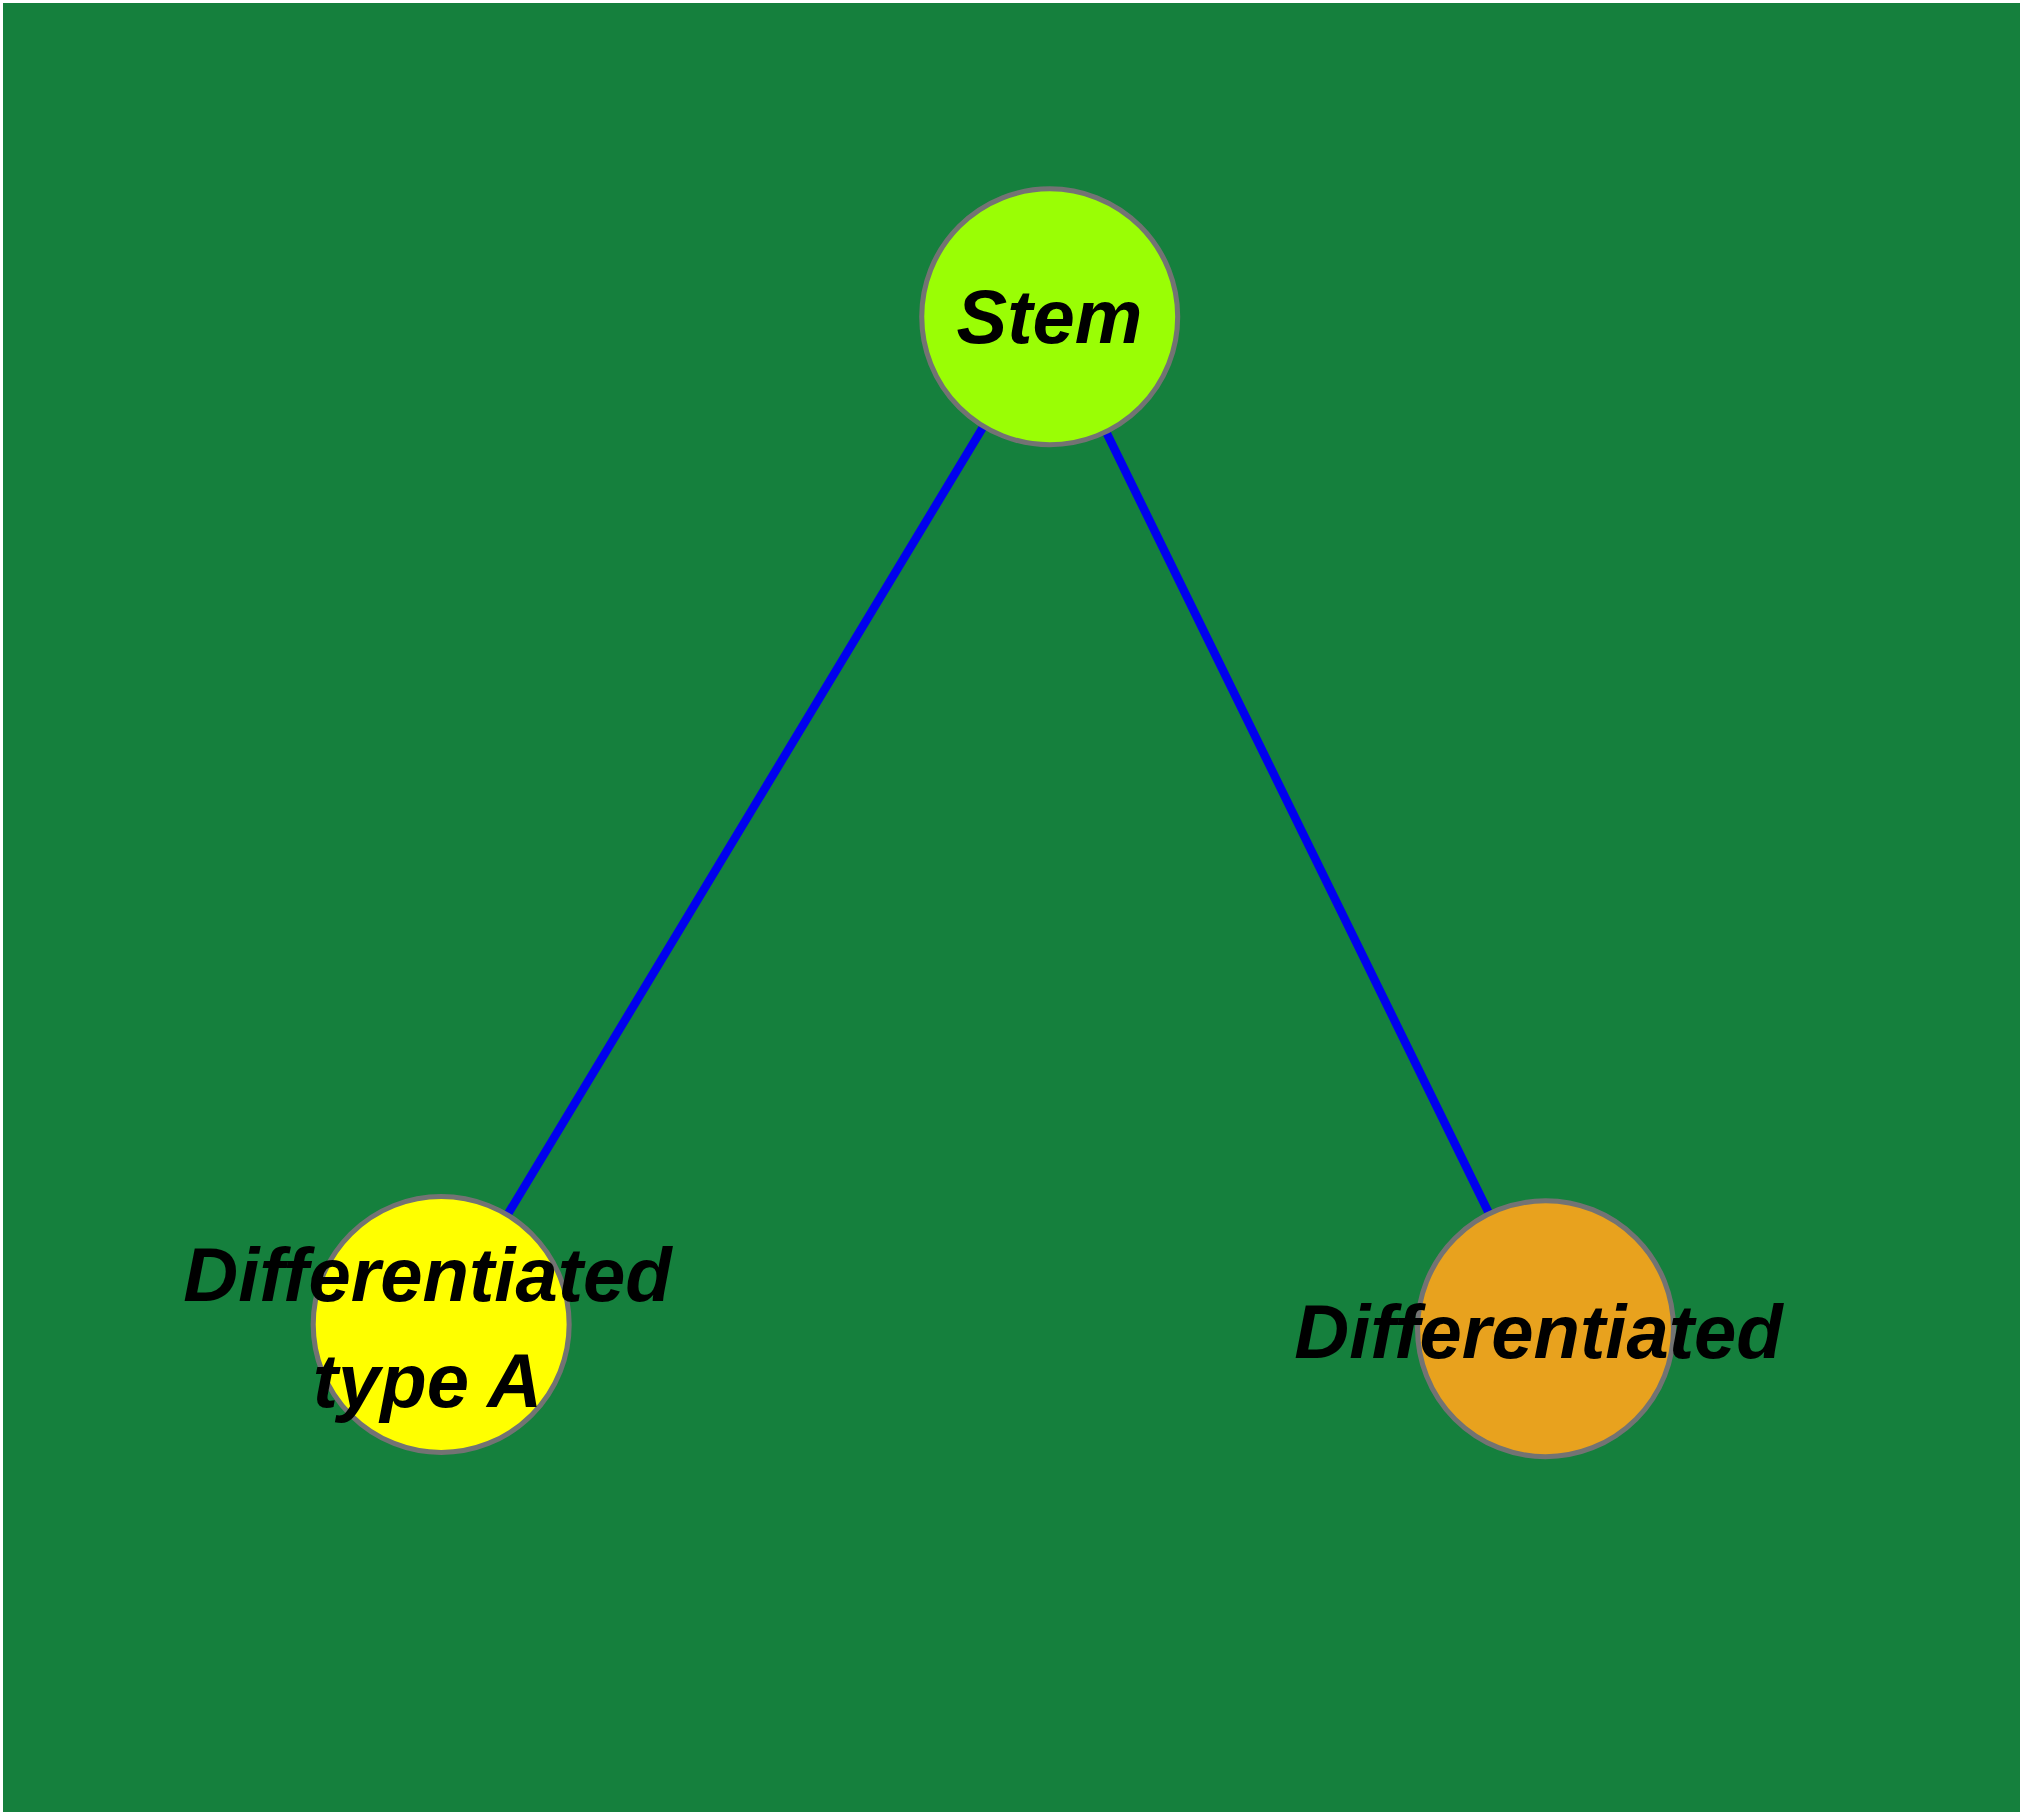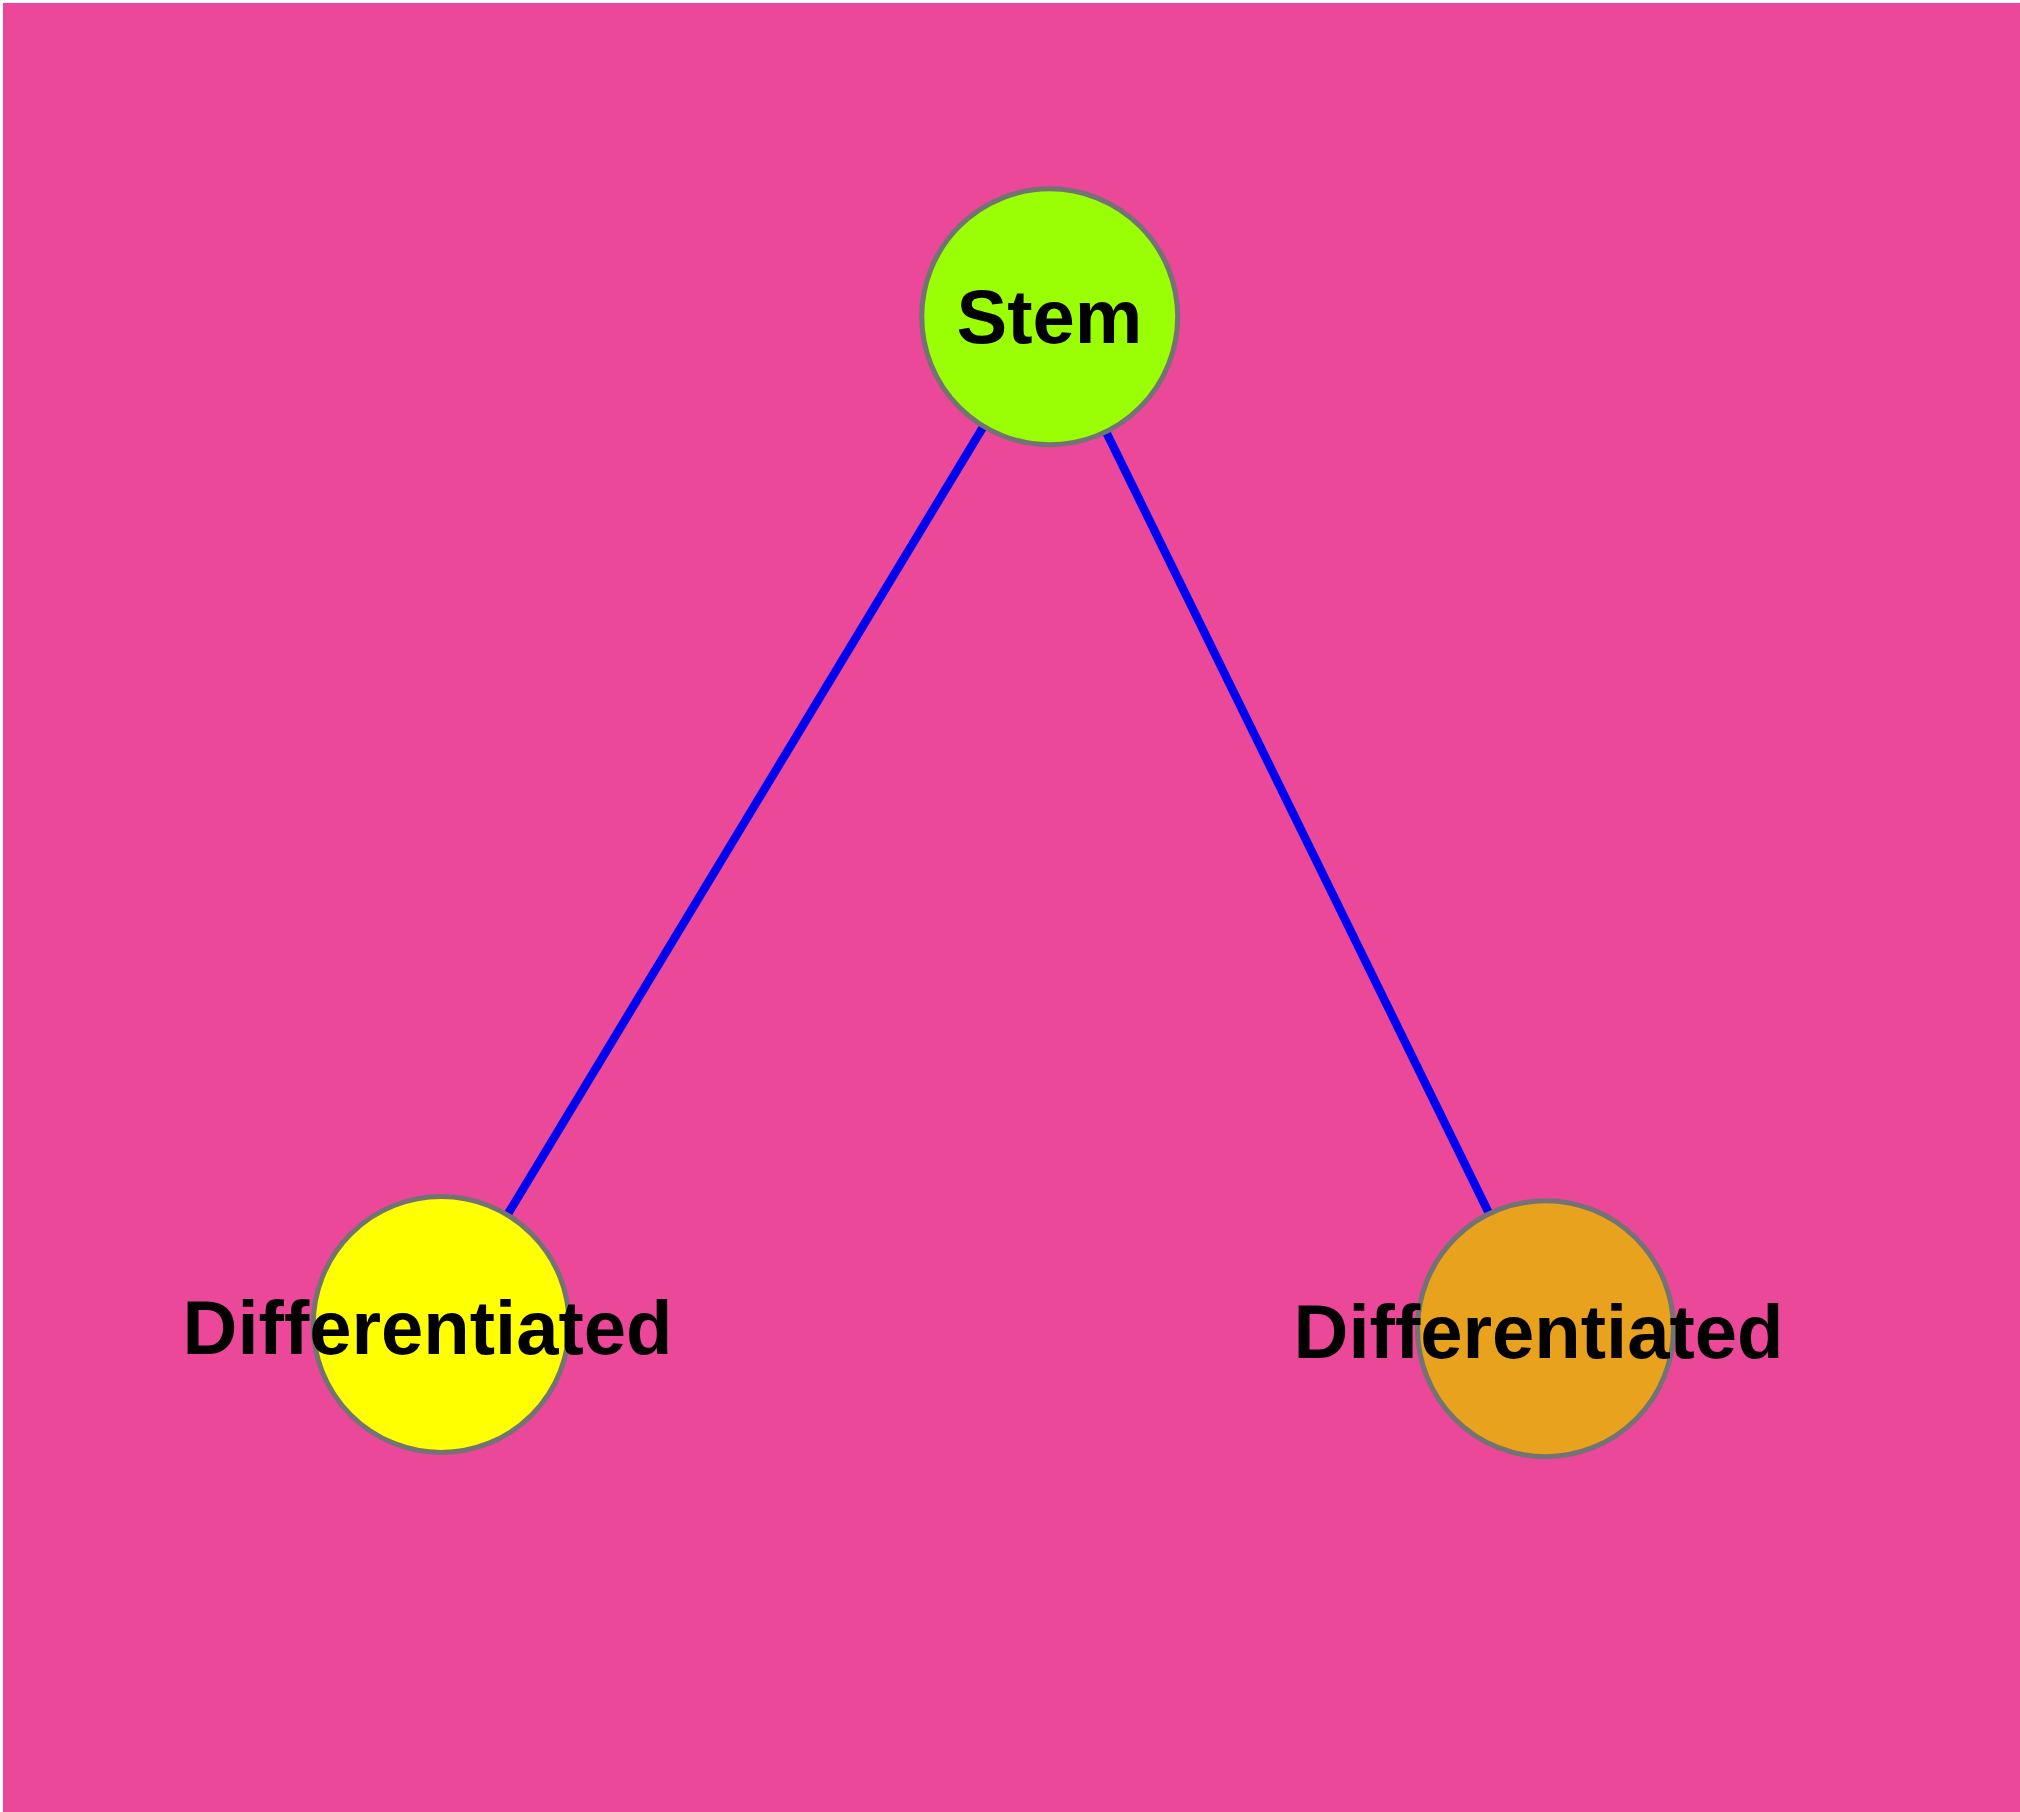--- a/index.html
+++ b/index.html
@@ -30,36 +30,37 @@
     font-weight: bold;
     font-size: 76px;
     line-height: 106px;
     white-space: nowrap;
     letter-spacing: 0;
   }
 </style>
 </head>
 <body>
 
-<div class="canvas" style="background-color: #ec4899;">
+<div class="canvas" style="background-color: #15803d; font-style: italic;">
 
   <svg class="graph-svg" width="2018" height="1809" viewBox="0 0 2381 2134">
 
     <line x1="1235" y1="370" x2="517" y2="1559" stroke-width="10" stroke-linecap="round" stroke="#0000EE"></line>
     <line x1="1235" y1="370" x2="1820" y2="1564" stroke-width="10" stroke-linecap="round" stroke="#0000EE"></line>
 
     <circle cx="1235" cy="370" r="151" stroke-width="6" fill="#9AFE05" stroke="#737373"></circle>
     <circle cx="517" cy="1559" r="151" stroke-width="6" fill="#FFFF00" stroke="#737373"></circle>
     <circle cx="1820" cy="1564" r="151" stroke-width="6" fill="#E8A21E" stroke="#737373"></circle>
   </svg>
 
   <div class="node-label" style="left:1047px; top:314px;">Stem</div>
 
   <div class="node-label" style="left:425px; top:1325px;">
     <div>Differentiated</div>
+    <div>type A</div>
   </div>
 
   <div class="node-label" style="left:1536px; top:1329px;">
     <div>Differentiated</div>
   </div>
 
 </div>
 
 
 </body></html>

